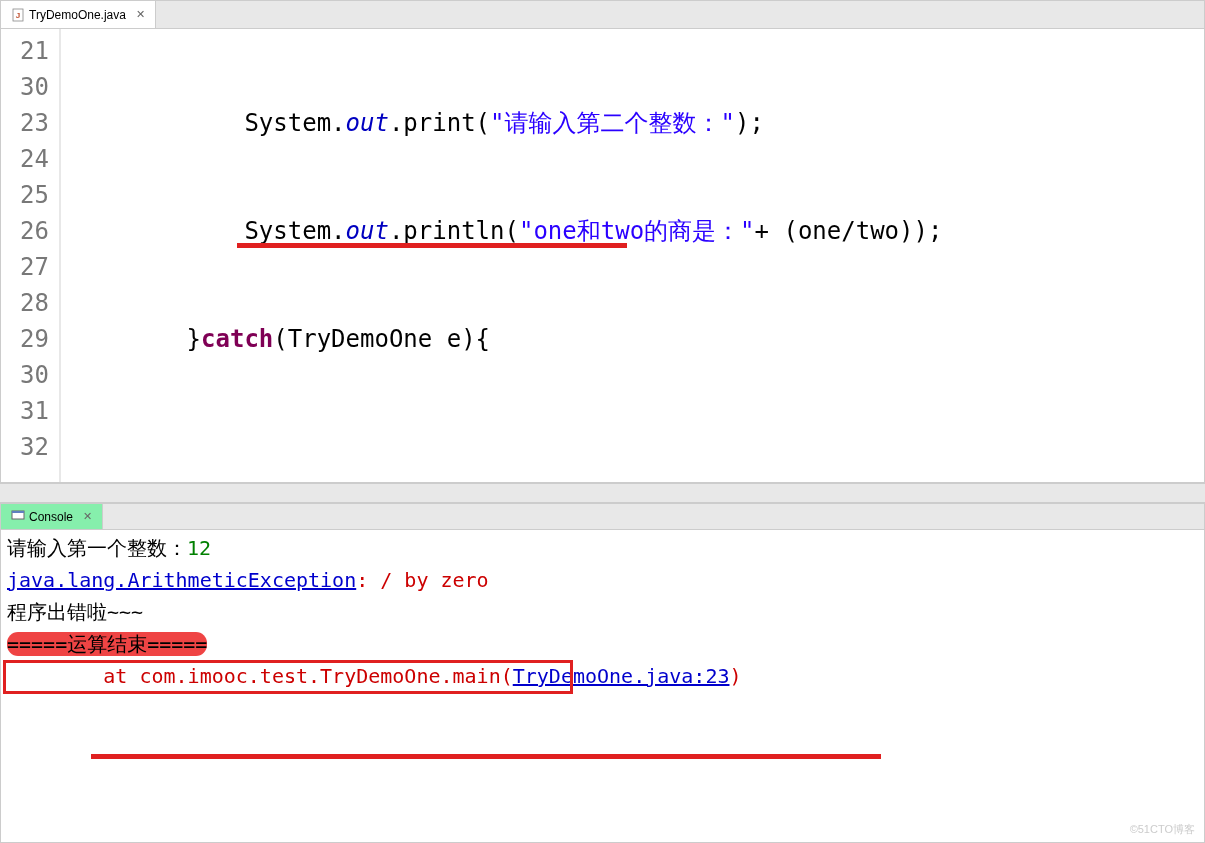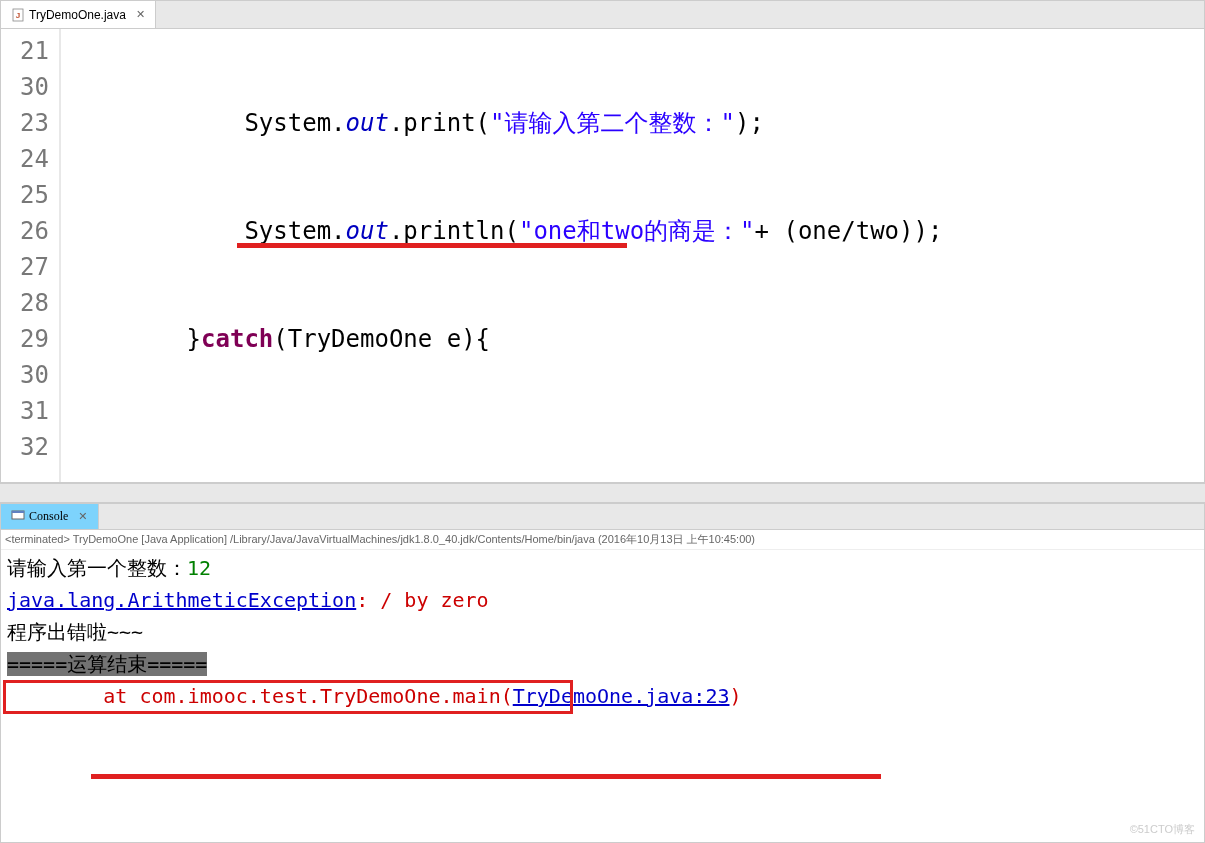--- a/index.html
+++ b/index.html
@@ -113,45 +113,45 @@
     .console-tab-bar {
       display: flex;
       background: #e8e8e8;
       border-bottom: 1px solid #ccc;
       height: 26px;
     }
     .console-tab {
       display: flex;
       align-items: center;
       padding: 3px 10px;
-      background: #7dd3fc;
+      background: #86efac;
       border-right: 1px solid #ccc;
       font-size: 12px;
       gap: 4px;
-      font-family: Liberation Serif, serif;
     }
     .console-header {
       font-size: 11px;
       color: #666;
       padding: 2px 4px;
       border-bottom: 1px solid #eee;
     }
     .console-content {
       flex: 1;
       padding: 2px 6px;
       font-family: 'Consolas', 'Monaco', monospace, 'SimSun';
       font-size: 20px;
       line-height: 32px;
       position: relative;
     }
     .cin { color: #008000; margin-top: 20px; }
     .cerr { color: #cc0000; }
     .clink { color: #0000cc; text-decoration: underline; }
     .highlighted-bg {
-      background: #737373;
+      background: #ef4444;
+      border-radius: 11px;
     }
     .watermark {
       position: absolute;
       bottom: 6px;
       right: 10px;
       font-size: 11px;
       color: #ccc;
     }
   </style>
 </head>
@@ -210,21 +210,20 @@
       <span>
         <svg width="14" height="14" viewBox="0 0 14 14">
           <rect x="1" y="3" width="12" height="8" fill="#fff" stroke="#666" stroke-width="1"></rect>
           <rect x="1" y="3" width="12" height="2" fill="#6080c0"></rect>
         </svg>
       </span>
       <span>Console</span>
       <span class="tab-close">✕</span>
     </div>
   </div>
-  <div class="console-header">&lt;terminated&gt; TryDemoOne [Java Application] /Library/Java/JavaVirtualMachines/jdk1.8.0_40.jdk/Contents/Home/bin/java (2016年10月13日 上午10:45:00)</div>
   <div class="console-content">
     <div><span>请输入第一个整数：</span><span class="cin">12</span></div>
     <div><span class="cerr clink">java.lang.ArithmeticException</span><span class="cerr">: / by zero</span></div>
     <div>程序出错啦~~~</div>
     <div><span class="highlighted-bg">=====运算结束=====</span></div>
     <div style="white-space:pre;"><span class="cerr">	at com.imooc.test.TryDemoOne.main(</span><span class="cerr clink">TryDemoOne.java:23</span><span class="cerr">)</span></div>
     <div class="box-red" style="left:2px; top:130px; width:570px; height:34px;"></div>
     <div class="underline-red" style="left:90px; top:224px; width:790px;"></div>
   </div>
 </div>

